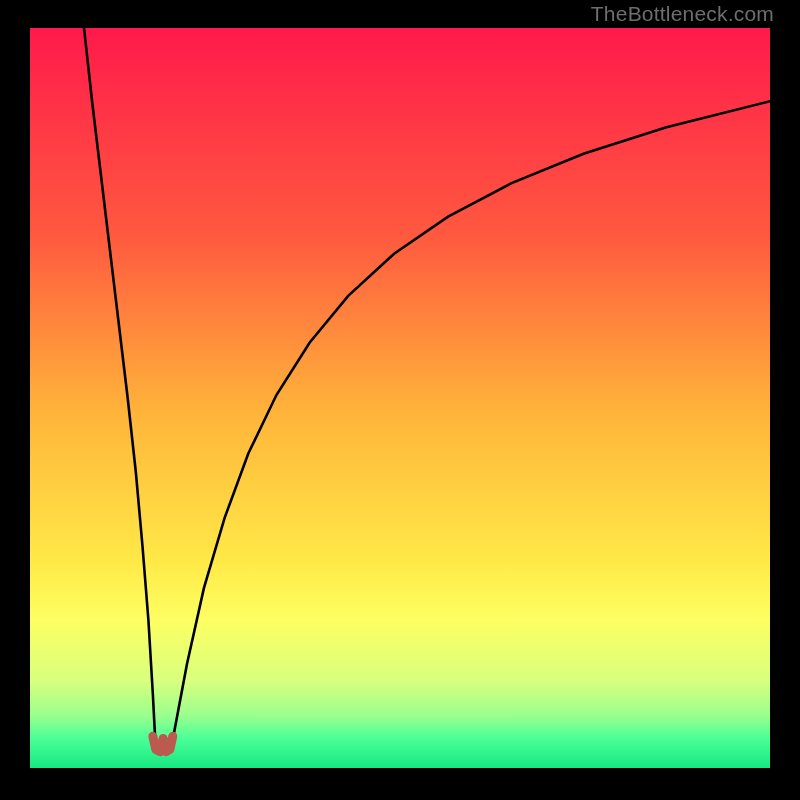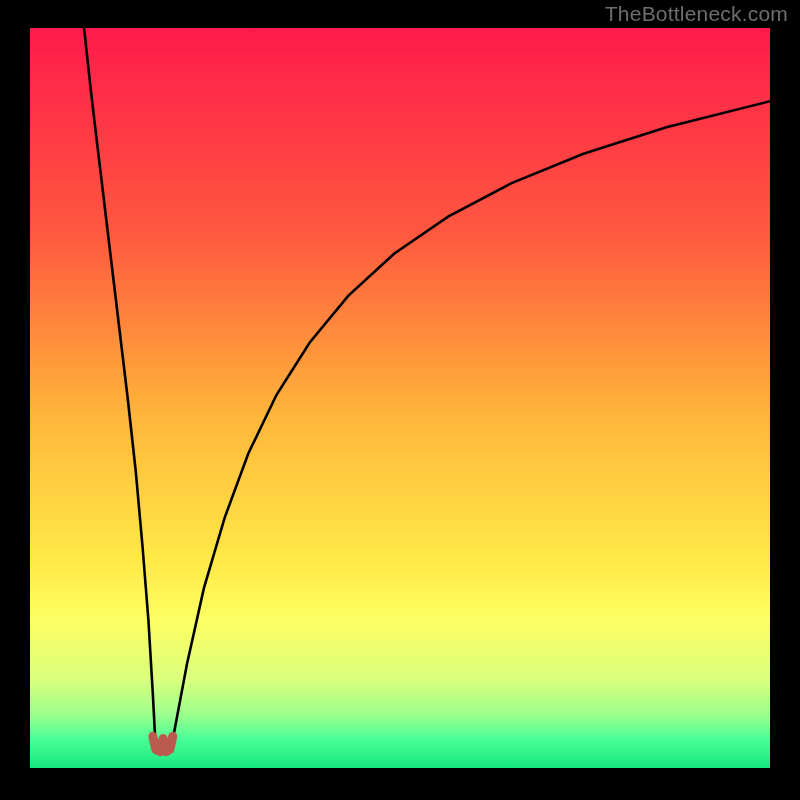--- a/index.html
+++ b/index.html
@@ -21,21 +21,21 @@
     position: absolute;
     left: 30px;
     top: 28px;
     width: 740px;
     height: 740px;
     overflow: hidden;
   }
   .watermark {
     position: absolute;
     top: 2px;
-    right: 12px;
+    right: 26px;
     color: #6e6e6e;
     font-size: 21px;
     font-weight: 500;
     letter-spacing: 0.2px;
     z-index: 5;
   }
 </style>
 </head>
 <body>
 

